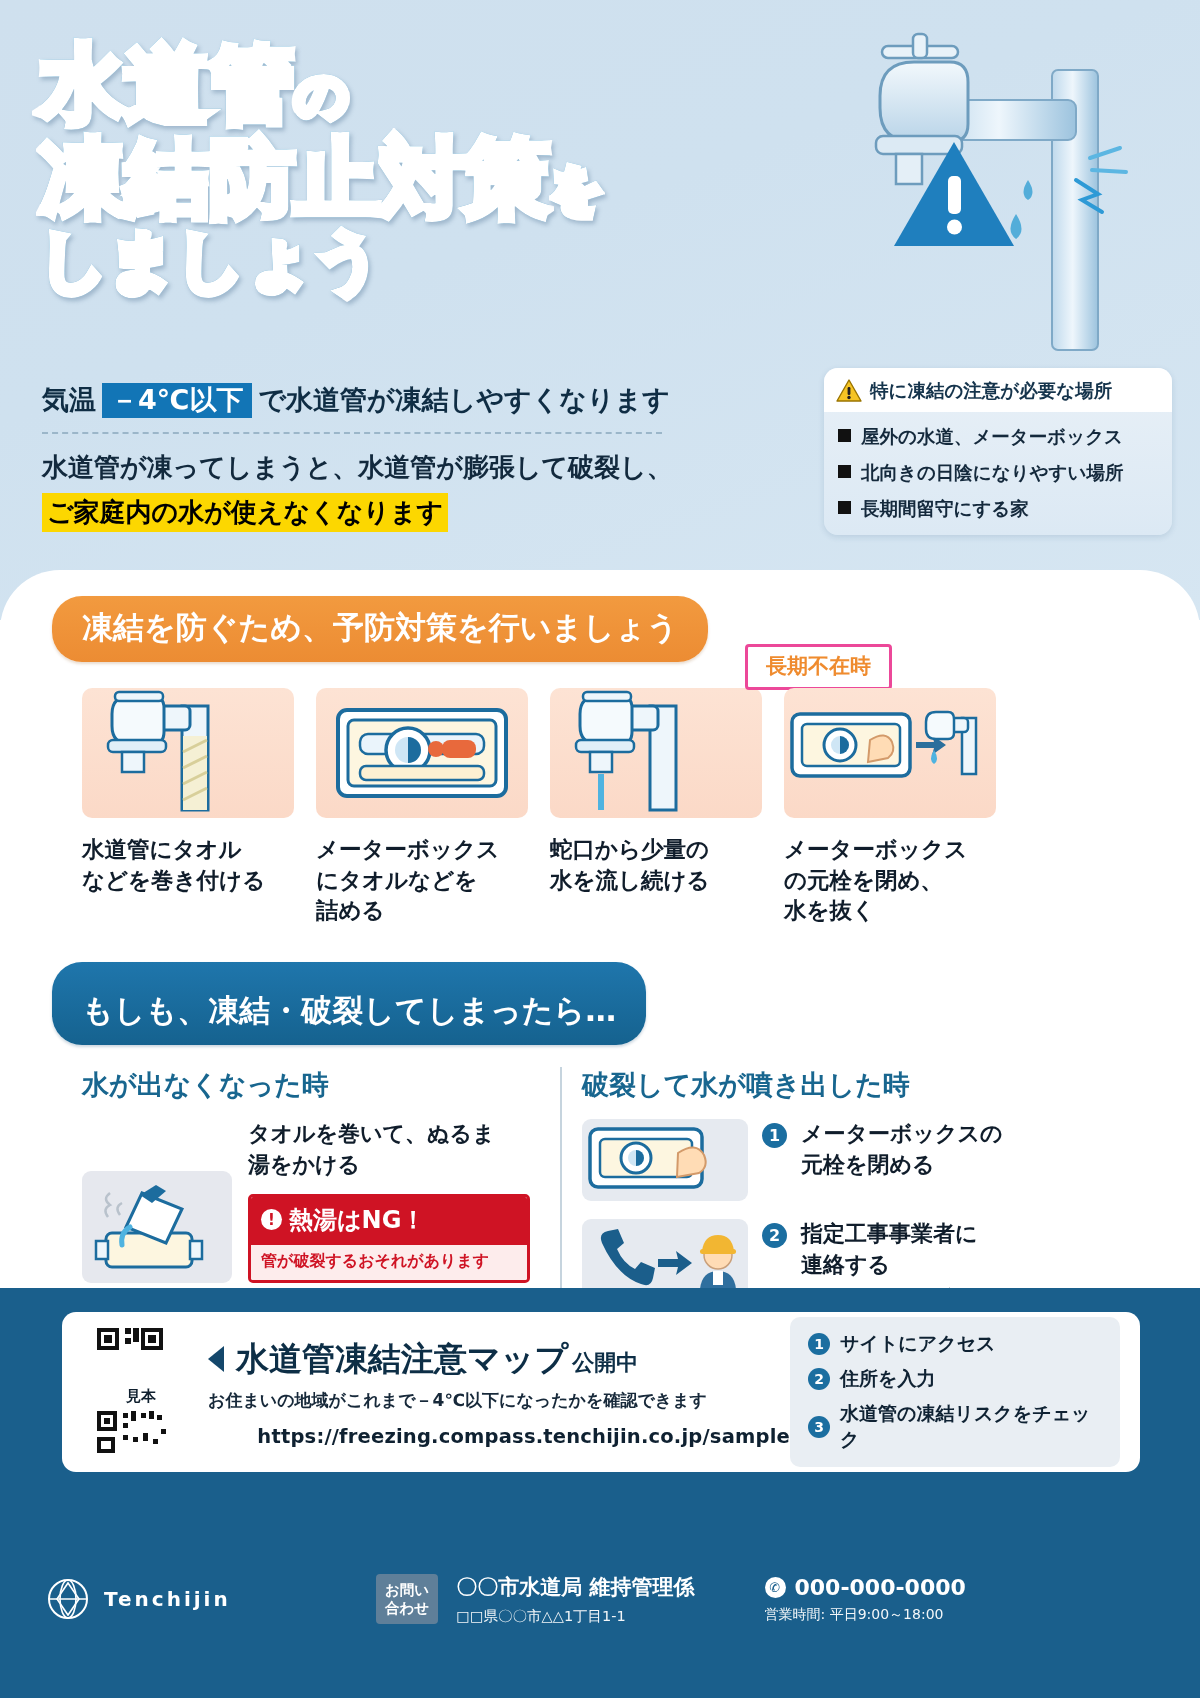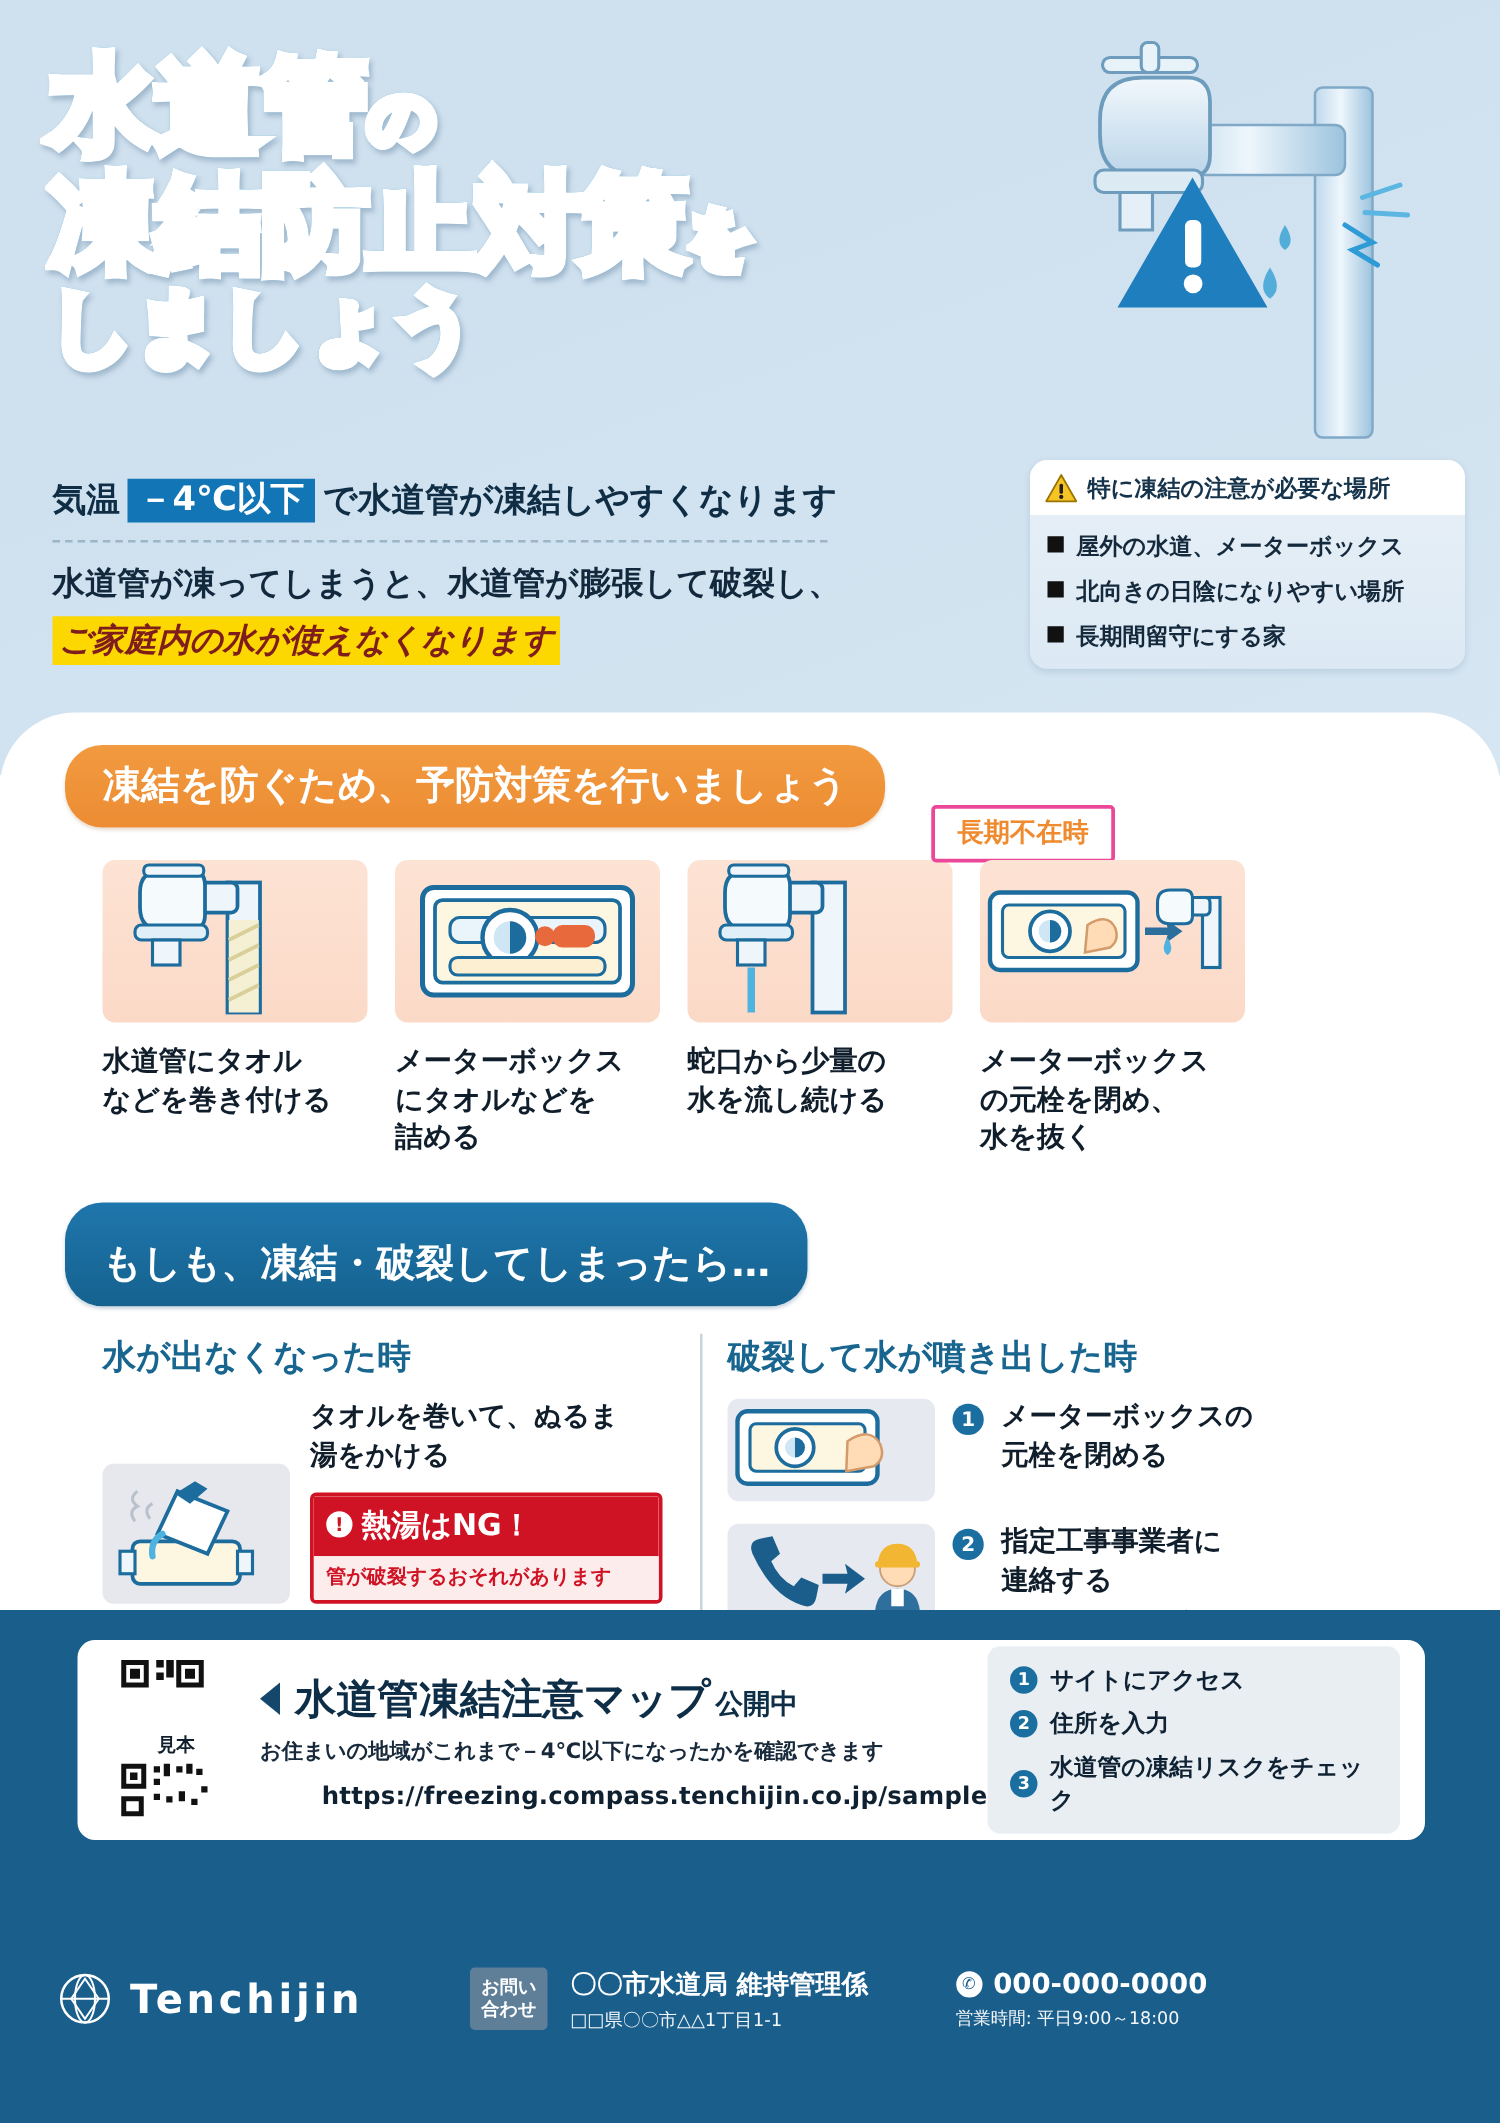--- a/index.html
+++ b/index.html
@@ -54,22 +54,22 @@
     display: flex; align-items: center; gap: 6px; white-space: nowrap;
   }
   .chip-blue {
     background: #1275b6; color: #fff; font-weight: 800;
     padding: 3px 9px 5px; font-size: 27px; line-height: 1;
     display: inline-block;
   }
   .dash { border-top: 2px dashed #9bb6c9; margin: 14px 0 14px; width: 620px; }
   .lead-row2 { font-size: 26px; color: #12293d; font-weight: 700; line-height: 1.5; }
   .chip-yellow {
-    background: #fcd700; color: #7f1d1d; font-weight: 800; font-size: 26px;
-    padding: 2px 5px; display: inline-block; margin-top: 6px; font-style: italic;
+    background: #fcd700; color: #000000; font-weight: 800; font-size: 26px;
+    padding: 2px 5px; display: inline-block; margin-top: 6px;
   }
 
   
   .caution {
     position: absolute; right: 28px; top: 368px; width: 348px;
     border-radius: 14px; overflow: hidden;
     background: linear-gradient(180deg,#e8f0f7 0%, #dce9f4 100%);
     box-shadow: 0 2px 6px rgba(30,70,110,.14);
   }
   .caution-head {
@@ -187,21 +187,21 @@
     font-size: 14px; font-weight: 800; display: flex; align-items: center; justify-content: center;
     flex: 0 0 auto;
   }
 
   
   .footer {
     position: absolute; left: 0; top: 1500px; width: 1200px; height: 198px;
     display: flex; align-items: center; padding: 0 46px; color: #fff;
   }
   .logo-wrap { display: flex; align-items: center; gap: 14px; width: 330px; flex: 0 0 auto; }
-  .logo-text { font-size: 32px; letter-spacing: 3px; font-weight: 600; }
+  .logo-text { font-size: 20px; letter-spacing: 3px; font-weight: 600; }
   .contact-tag {
     background: #5f7f99; border-radius: 4px; padding: 7px 9px; font-size: 14.5px;
     line-height: 1.25; text-align: center; flex: 0 0 auto; font-weight: 700;
   }
   .contact-info { margin-left: 18px; flex: 0 0 auto; }
   .ci-1 { font-size: 21px; font-weight: 700; }
   .ci-2 { font-size: 14.5px; margin-top: 6px; opacity: .95; }
   .tel-block { margin-left: 70px; }
   .tel-row { display: flex; align-items: center; gap: 9px; font-size: 22px; font-weight: 700; }
   .tel-hours { font-size: 14px; margin-top: 6px; opacity: .95; }

